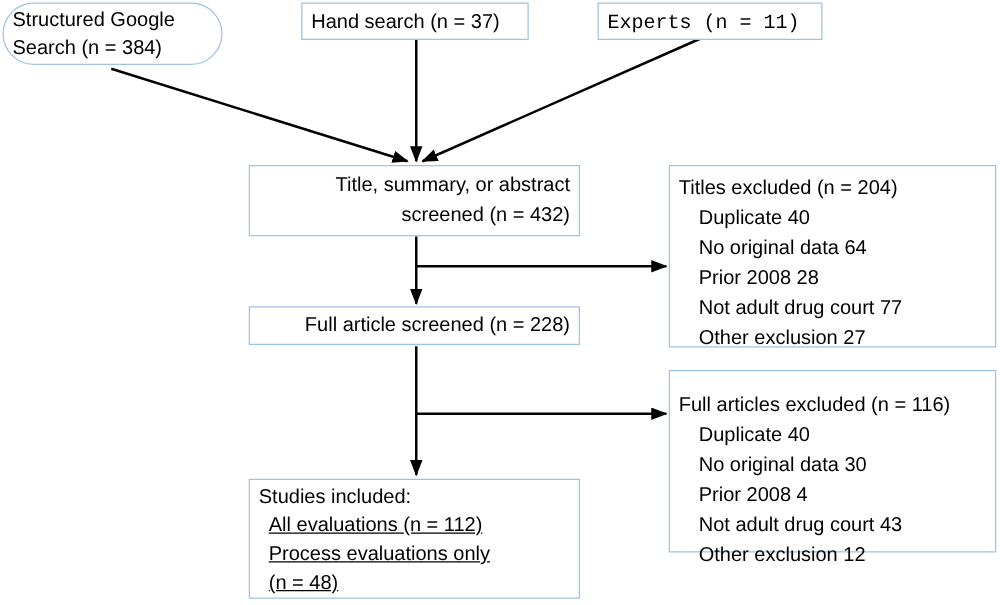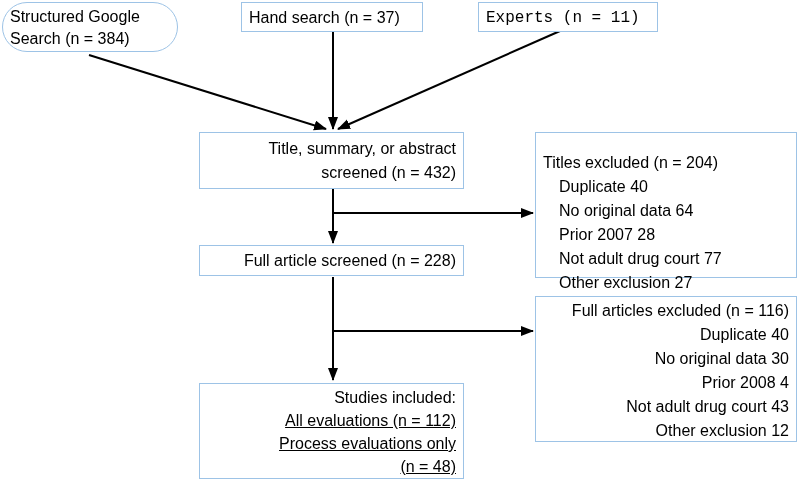--- a/index.html
+++ b/index.html
@@ -27,23 +27,23 @@
     border:1.5px solid var(--box-border);
     font-size:16px;
     line-height:22px;
     padding:3px 7px;
   }
   .box-google       {left:2px;   top:2px;   width:176px; height:50px;border-radius:25px;}
   .box-hand         {left:241px; top:2px;   width:182px; height:30px; padding-top:4px;}
   .box-experts      {left:478px; top:2px;   width:180px; height:30px; padding-top:4px;font-family:Liberation Mono, monospace;}
   .box-title-scr    {left:199px; top:132px; width:265px; height:57px; line-height:24px; padding-top:4px;text-align:right;}
   .box-full-scr     {left:199px; top:245px; width:265px; height:31px; padding-top:4px;text-align:right;}
-  .box-included     {left:199px; top:383px; width:265px; height:96px; line-height:23px; padding-top:2px;text-align:right;}
-  .box-titles-exc   {left:535px; top:132px; width:262px; height:146px; line-height:24px; padding-top:18px;}
-  .box-fullart-exc  {left:535px; top:296px; width:262px; height:146px; line-height:24px; padding-top:2px;text-align:right;}
+  .box-included     {left:199px; top:383px; width:265px; height:96px; line-height:23px; padding-top:2px;}
+  .box-titles-exc   {left:535px; top:132px; width:262px; height:146px; line-height:24px; padding-top:6px;}
+  .box-fullart-exc  {left:535px; top:296px; width:262px; height:146px; line-height:24px; padding-top:16px;}
   .exc-item{padding-left:16px;}
   .inc-item{padding-left:8px;text-decoration:underline;}
 </style>
 </head>
 <body>
 
 <div id="canvas">
 
   <svg id="arrow-layer" viewBox="0 0 800 484" xmlns="http://www.w3.org/2000/svg">
     <defs>
@@ -73,21 +73,21 @@
   </div>
 
   <div class="box box-title-scr">
     <span>Title, summary, or abstract screened (n = 432)</span>
   </div>
 
   <div class="box box-titles-exc">
     <div>Titles excluded (n = 204)</div>
     <div class="exc-item">Duplicate 40</div>
     <div class="exc-item">No original data 64</div>
-    <div class="exc-item">Prior 2007 28</div>
+    <div class="exc-item">Prior 2008 28</div>
     <div class="exc-item">Not adult drug court 77</div>
     <div class="exc-item">Other exclusion 27</div>
   </div>
 
   <div class="box box-full-scr">
     <span>Full article screened (n = 228)</span>
   </div>
 
   <div class="box box-fullart-exc">
     <div>Full articles excluded (n = 116)</div>

